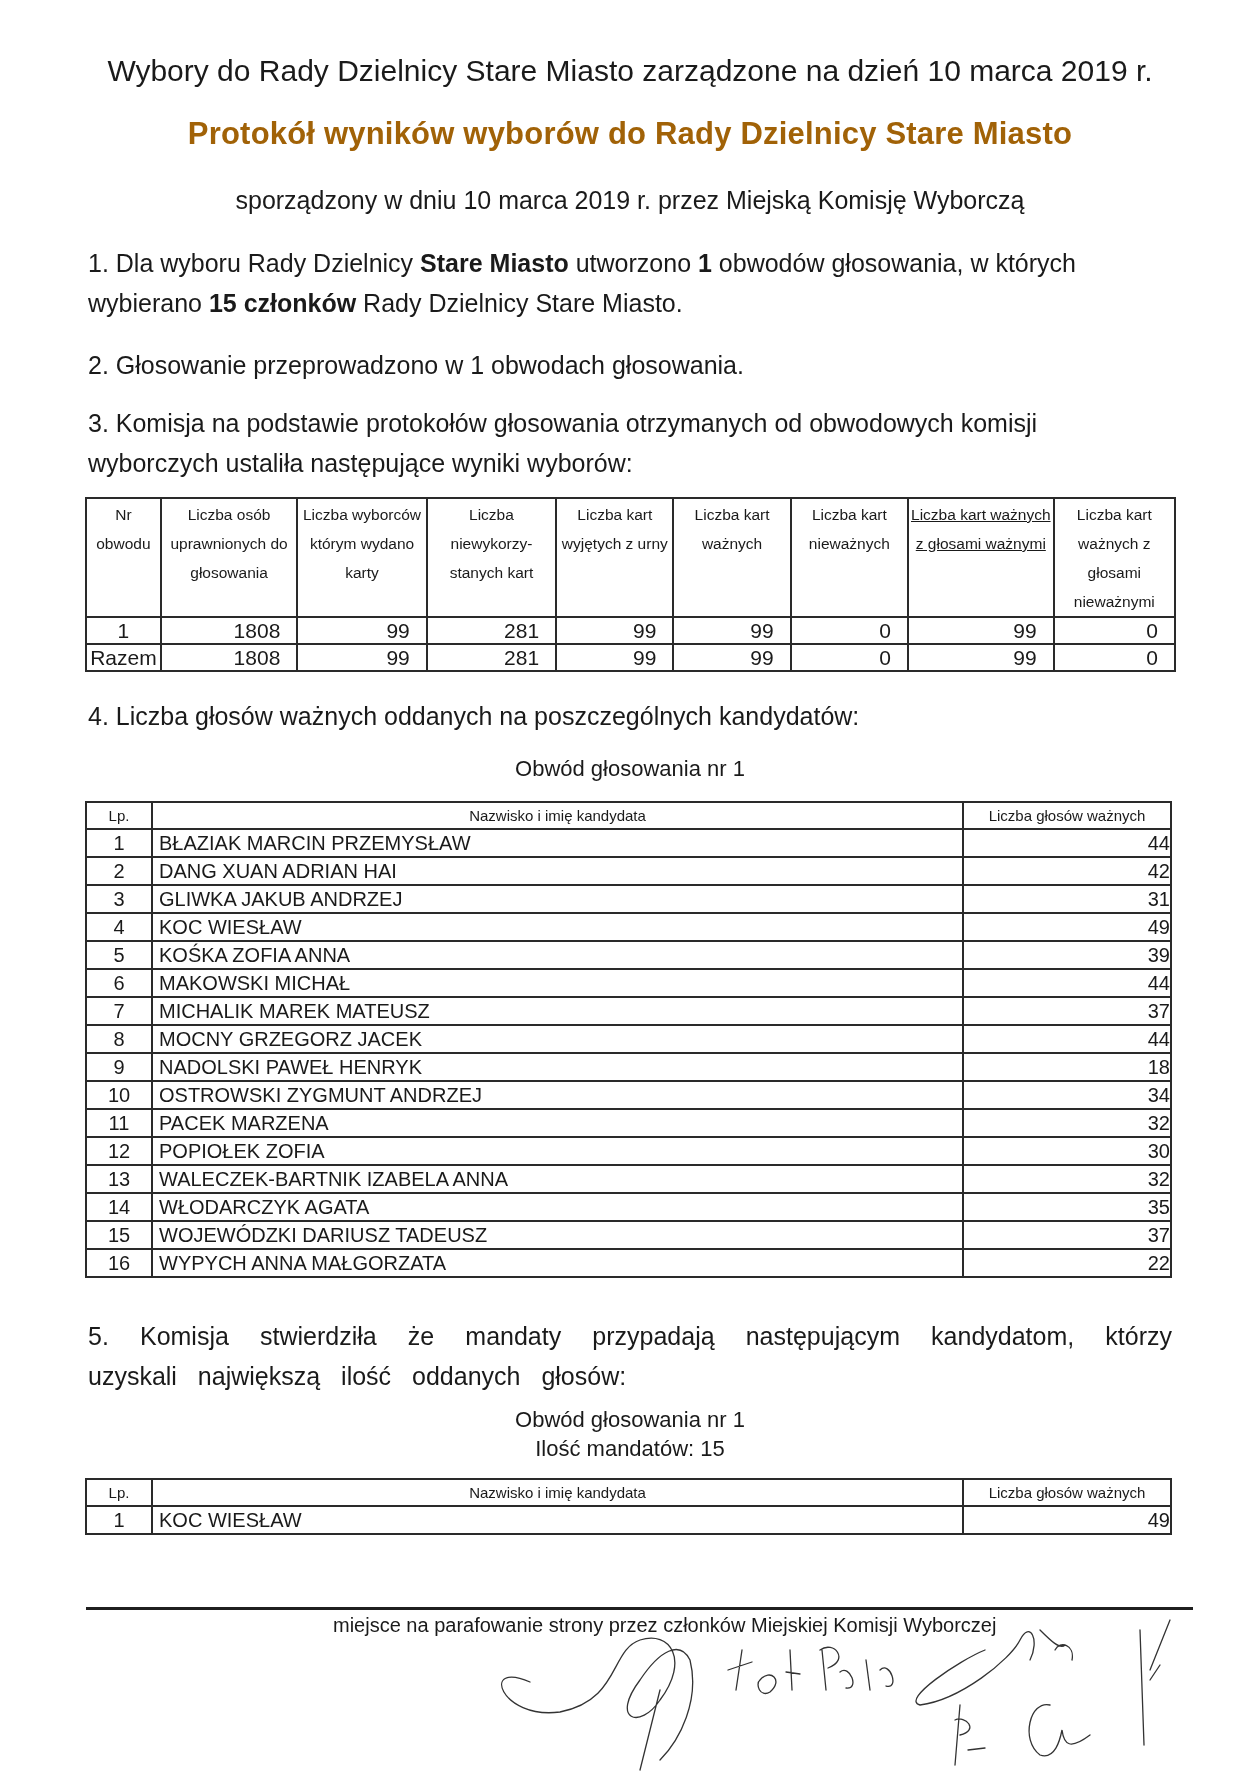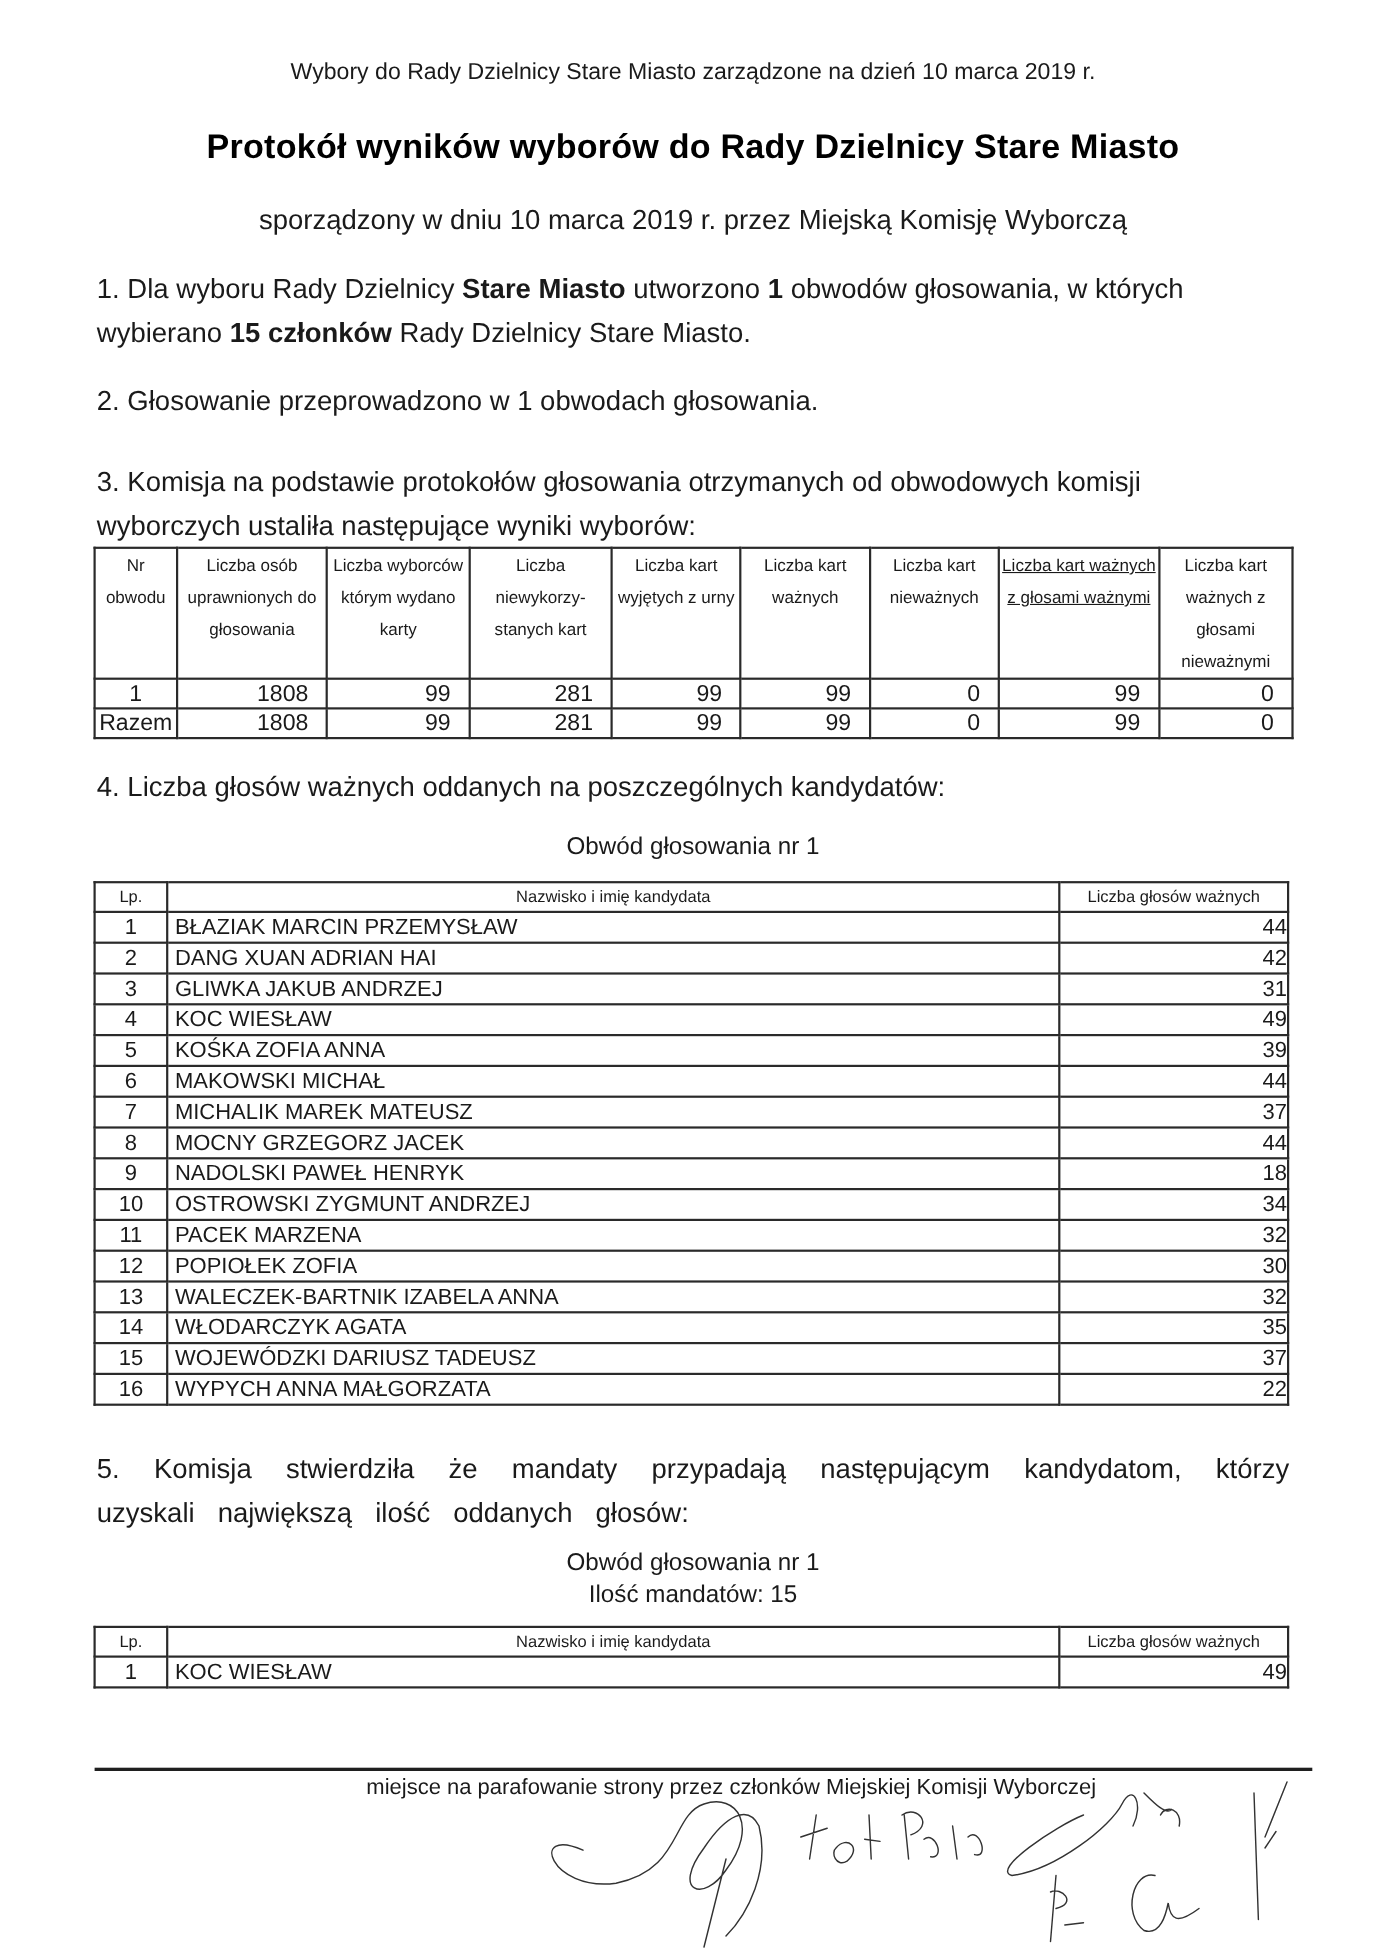--- a/index.html
+++ b/index.html
@@ -1,21 +1,21 @@
 <!DOCTYPE html>
 <html><head>
   <meta charset="utf-8">
   <style>
     html, body { margin: 0; padding: 0; background: #ffffff; }
     body { width: 1260px; height: 1782px; position: relative; overflow: hidden;
       font-family: "Liberation Sans", sans-serif; color: #1a1a1a; }
     .abs { position: absolute; }
     .center { text-align: center; left: 0; width: 1260px; }
-    .header-line { top: 54px; font-size: 21px; }
-    .title { top: 116px; font-size: 31px; font-weight: bold; letter-spacing: 0.2px; color: #000000; }
+    .header-line { top: 54px; font-size: 30px; }
+    .title { top: 116px; font-size: 31px; font-weight: bold; letter-spacing: 0.2px; color: #a16207; }
     .subtitle { top: 186px; font-size: 25px; }
     .para { left: 88px; width: 1084px; font-size: 25px; line-height: 40px; }
     .para b { font-weight: bold; }
     .justify { text-align: justify; text-align-last: left; word-spacing: 14px; }
 
     table { border-collapse: collapse; position: absolute; }
     td, th { border: 2px solid #2a2a2a; padding: 0; }
 
     
     #t1 { left: 85px; top: 497px; width: 1091px; font-size: 15.5px; border-radius: 14px; }
@@ -42,21 +42,21 @@
 <body>
 
 <div class="abs center header-line">Wybory do Rady Dzielnicy Stare Miasto zarządzone na dzień 10 marca 2019 r.</div>
 <div class="abs center title">Protokół wyników wyborów do Rady Dzielnicy Stare Miasto</div>
 <div class="abs center subtitle">sporządzony w dniu 10 marca 2019 r. przez Miejską Komisję Wyborczą</div>
 
 <div class="abs para" style="top:243px;"><span>1. Dla wyboru Rady Dzielnicy </span><b>Stare Miasto</b><span> utworzono </span><b>1</b><span> obwodów głosowania, w których wybierano </span><b>15 członków</b><span> Rady Dzielnicy Stare Miasto.</span></div>
 
 <div class="abs para" style="top:345px;">2. Głosowanie przeprowadzono w 1 obwodach głosowania.</div>
 
-<div class="abs para" style="top:418px;">3. Komisja na podstawie protokołów głosowania otrzymanych od obwodowych komisji wyborczych ustaliła następujące wyniki wyborów:</div>
+<div class="abs para" style="top:403px;">3. Komisja na podstawie protokołów głosowania otrzymanych od obwodowych komisji wyborczych ustaliła następujące wyniki wyborów:</div>
 
 <table id="t1">
   <thead>
     <tr>
       <th style="width:72px;">Nr obwodu</th>
       <th style="width:133px;">Liczba osób uprawnionych do głosowania</th>
       <th style="width:126px;">Liczba wyborców którym wydano karty</th>
       <th style="width:126px;">Liczba niewykorzy-stanych kart</th>
       <th style="width:114px;">Liczba kart wyjętych z urny</th>
       <th style="width:114px;">Liczba kart ważnych</th>

